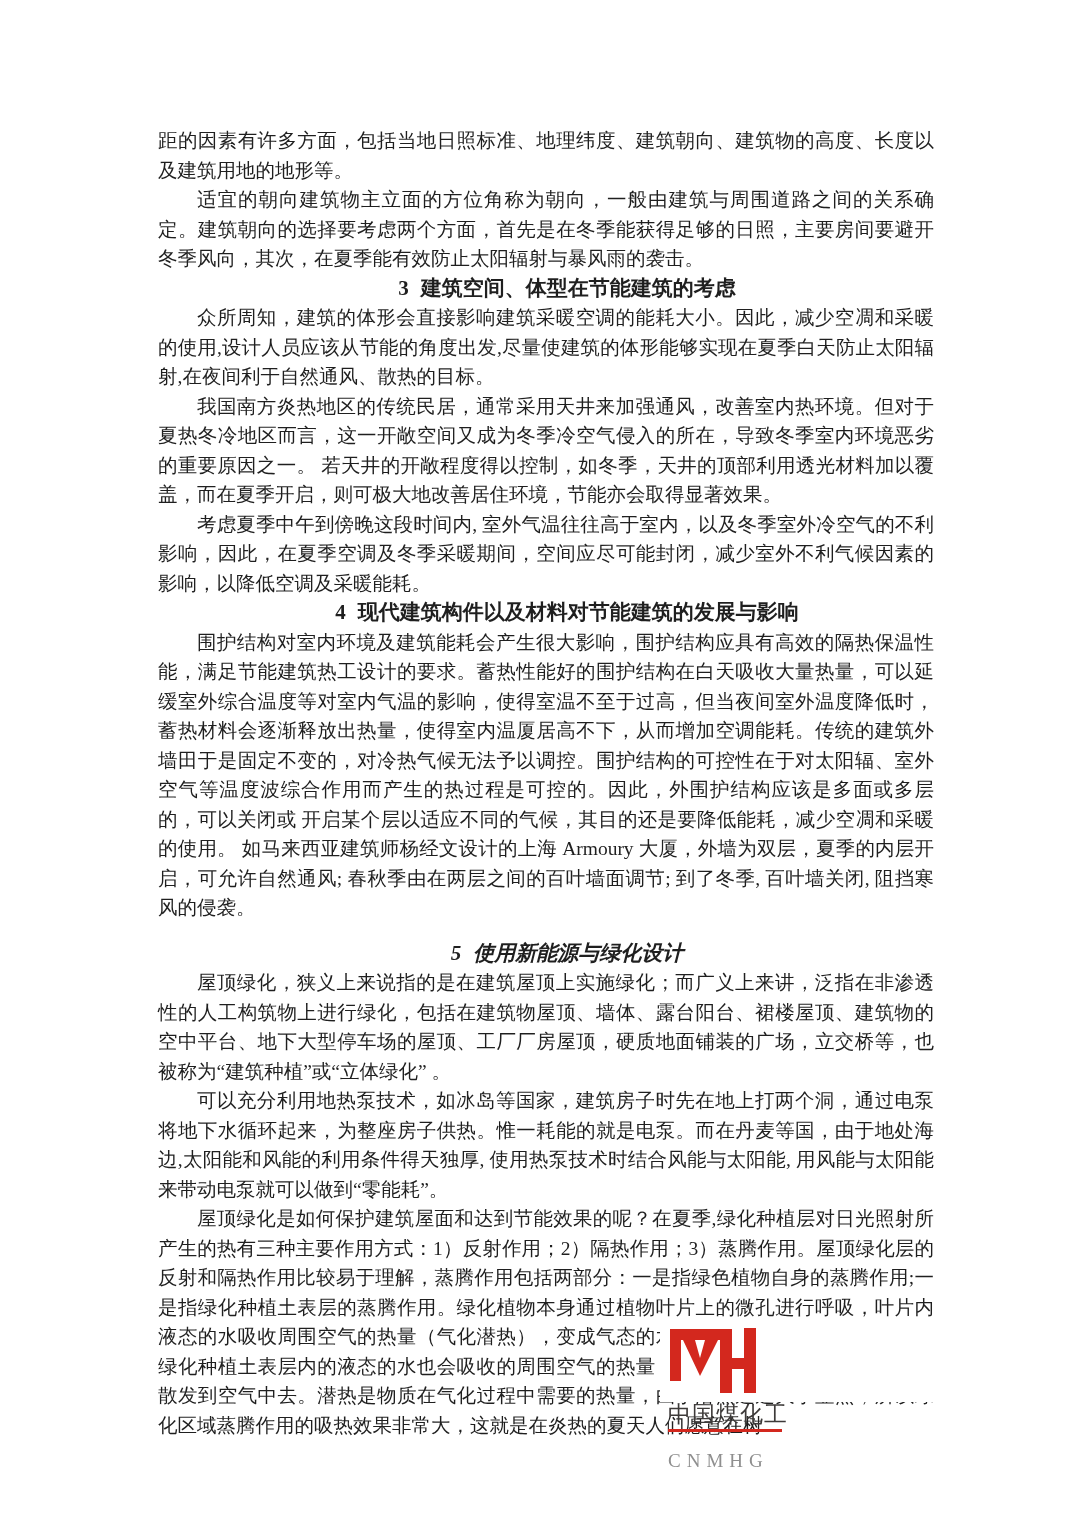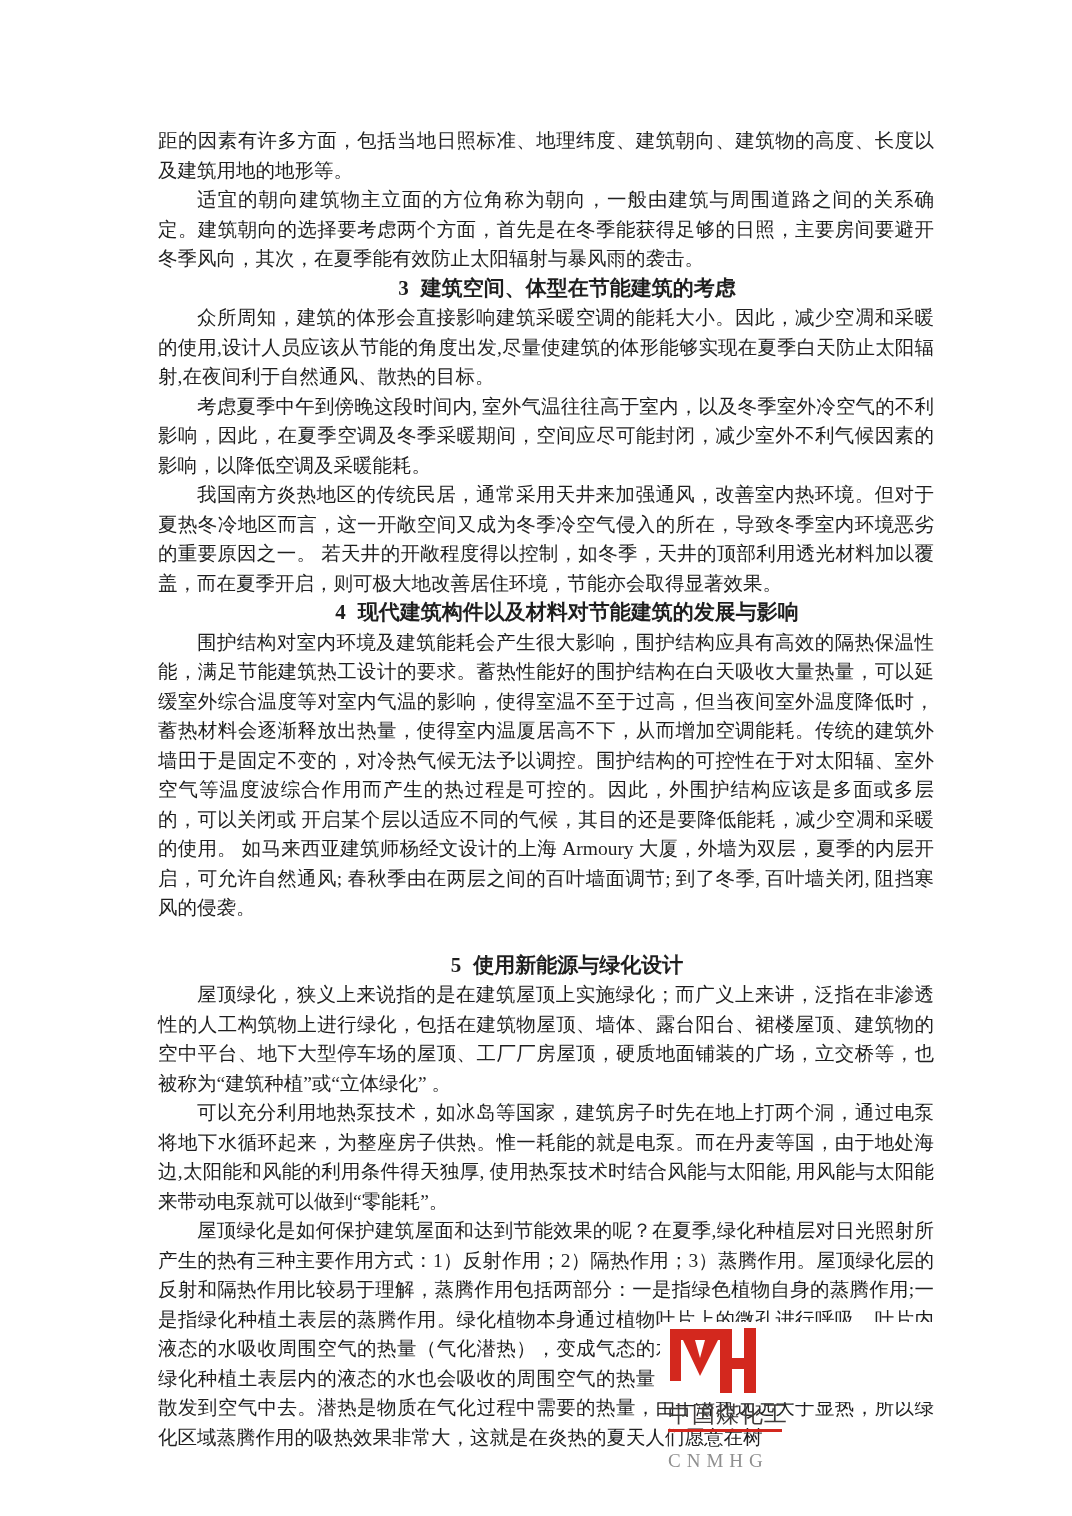--- a/index.html
+++ b/index.html
@@ -29,21 +29,21 @@
     font-size:21px;
     line-height:29.5px;
     font-weight:bold;
     text-indent:2em;
     text-align:center;
   }
   .doc h2.heading .hnum{
     font-family:"Liberation Serif","DejaVu Serif",serif;
     margin-right:12px;
   }
-  .doc h2.heading.space-before{margin-top:28px;}
+  .doc h2.heading.space-before{margin-top:16px;font-style:italic;}
   .logo{
     position:absolute;
     left:660px;
     top:1322px;
     width:292px;
     height:80px;
     background:#ffffff;
     display:flex;
     align-items:flex-start;
     flex-direction:column;
@@ -85,22 +85,22 @@
 </head>
 <body>
 
 <div class="page">
 
   <div class="doc">
       <p>距的因素有许多方面，包括当地日照标准、地理纬度、建筑朝向、建筑物的高度、长度以及建筑用地的地形等。</p>
       <p class="indent">适宜的朝向建筑物主立面的方位角称为朝向，一般由建筑与周围道路之间的关系确定。建筑朝向的选择要考虑两个方面，首先是在冬季能获得足够的日照，主要房间要避开冬季风向，其次，在夏季能有效防止太阳辐射与暴风雨的袭击。</p>
       <h2 class="heading"><span class="hnum">3</span><span class="htitle">建筑空间、体型在节能建筑的考虑</span></h2>
       <p class="indent">众所周知，建筑的体形会直接影响建筑采暖空调的能耗大小。因此，减少空凋和采暖的使用,设计人员应该从节能的角度出发,尽量使建筑的体形能够实现在夏季白天防止太阳辐射,在夜间利于自然通风、散热的目标。</p>
+      <p class="indent">我国南方炎热地区的传统民居，通常采用天井来加强通风，改善室内热环境。但对于夏热冬冷地区而言，这一开敞空间又成为冬季冷空气侵入的所在，导致冬季室内环境恶劣的重要原因之一。 若天井的开敞程度得以控制，如冬季，天井的顶部利用透光材料加以覆盖，而在夏季开启，则可极大地改善居住环境，节能亦会取得显著效果。</p>
       <p class="indent">考虑夏季中午到傍晚这段时间内, 室外气温往往高于室内，以及冬季室外冷空气的不利影响，因此，在夏季空调及冬季采暖期间，空间应尽可能封闭，减少室外不利气候因素的影响，以降低空调及采暖能耗。</p>
-      <p class="indent">我国南方炎热地区的传统民居，通常采用天井来加强通风，改善室内热环境。但对于夏热冬冷地区而言，这一开敞空间又成为冬季冷空气侵入的所在，导致冬季室内环境恶劣的重要原因之一。 若天井的开敞程度得以控制，如冬季，天井的顶部利用透光材料加以覆盖，而在夏季开启，则可极大地改善居住环境，节能亦会取得显著效果。</p>
       <h2 class="heading"><span class="hnum">4</span><span class="htitle">现代建筑构件以及材料对节能建筑的发展与影响</span></h2>
       <p class="indent">围护结构对室内环境及建筑能耗会产生很大影响，围护结构应具有高效的隔热保温性能，满足节能建筑热工设计的要求。蓄热性能好的围护结构在白天吸收大量热量，可以延缓室外综合温度等对室内气温的影响，使得室温不至于过高，但当夜间室外温度降低时，蓄热材料会逐渐释放出热量，使得室内温厦居高不下，从而增加空调能耗。传统的建筑外墙田于是固定不变的，对冷热气候无法予以调控。围护结构的可控性在于对太阳辐、室外空气等温度波综合作用而产生的热过程是可控的。因此，外围护结构应该是多面或多层的，可以关闭或 开启某个层以适应不同的气候，其目的还是要降低能耗，减少空凋和采暖的使用。 如马来西亚建筑师杨经文设计的上海 Armoury 大厦，外墙为双层，夏季的内层开启，可允许自然通风; 春秋季由在两层之间的百叶墙面调节; 到了冬季, 百叶墙关闭, 阻挡寒风的侵袭。</p>
       <h2 class="heading space-before"><span class="hnum">5</span><span class="htitle">使用新能源与绿化设计</span></h2>
       <p class="indent">屋顶绿化，狭义上来说指的是在建筑屋顶上实施绿化；而广义上来讲，泛指在非渗透性的人工构筑物上进行绿化，包括在建筑物屋顶、墙体、露台阳台、裙楼屋顶、建筑物的空中平台、地下大型停车场的屋顶、工厂厂房屋顶，硬质地面铺装的广场，立交桥等，也被称为“建筑种植”或“立体绿化” 。</p>
       <p class="indent">可以充分利用地热泵技术，如冰岛等国家，建筑房子时先在地上打两个洞，通过电泵将地下水循环起来，为整座房子供热。惟一耗能的就是电泵。而在丹麦等国，由于地处海边,太阳能和风能的利用条件得天独厚, 使用热泵技术时结合风能与太阳能, 用风能与太阳能来带动电泵就可以做到“零能耗”。</p>
       <p class="indent">屋顶绿化是如何保护建筑屋面和达到节能效果的呢？在夏季,绿化种植层对日光照射所产生的热有三种主要作用方式：1）反射作用；2）隔热作用；3）蒸腾作用。屋顶绿化层的反射和隔热作用比较易于理解，蒸腾作用包括两部分：一是指绿色植物自身的蒸腾作用;一是指绿化种植土表层的蒸腾作用。绿化植物本身通过植物叶片上的微孔进行呼吸，叶片内液态的水吸收周围空气的热量（气化潜热），变成气态的水，散发到空气中去；同样地，绿化种植土表层内的液态的水也会吸收的周围空气的热量（气化潜热），变成气态的水，散发到空气中去。潜热是物质在气化过程中需要的热量，由于潜热远远大于显热，所以绿化区域蒸腾作用的吸热效果非常大，这就是在炎热的夏天人们愿意在树</p>
     </div>
 
   <div class="logo">
     <svg class="logo-mark" width="86" height="66" viewBox="0 0 86 66" aria-hidden="true">

